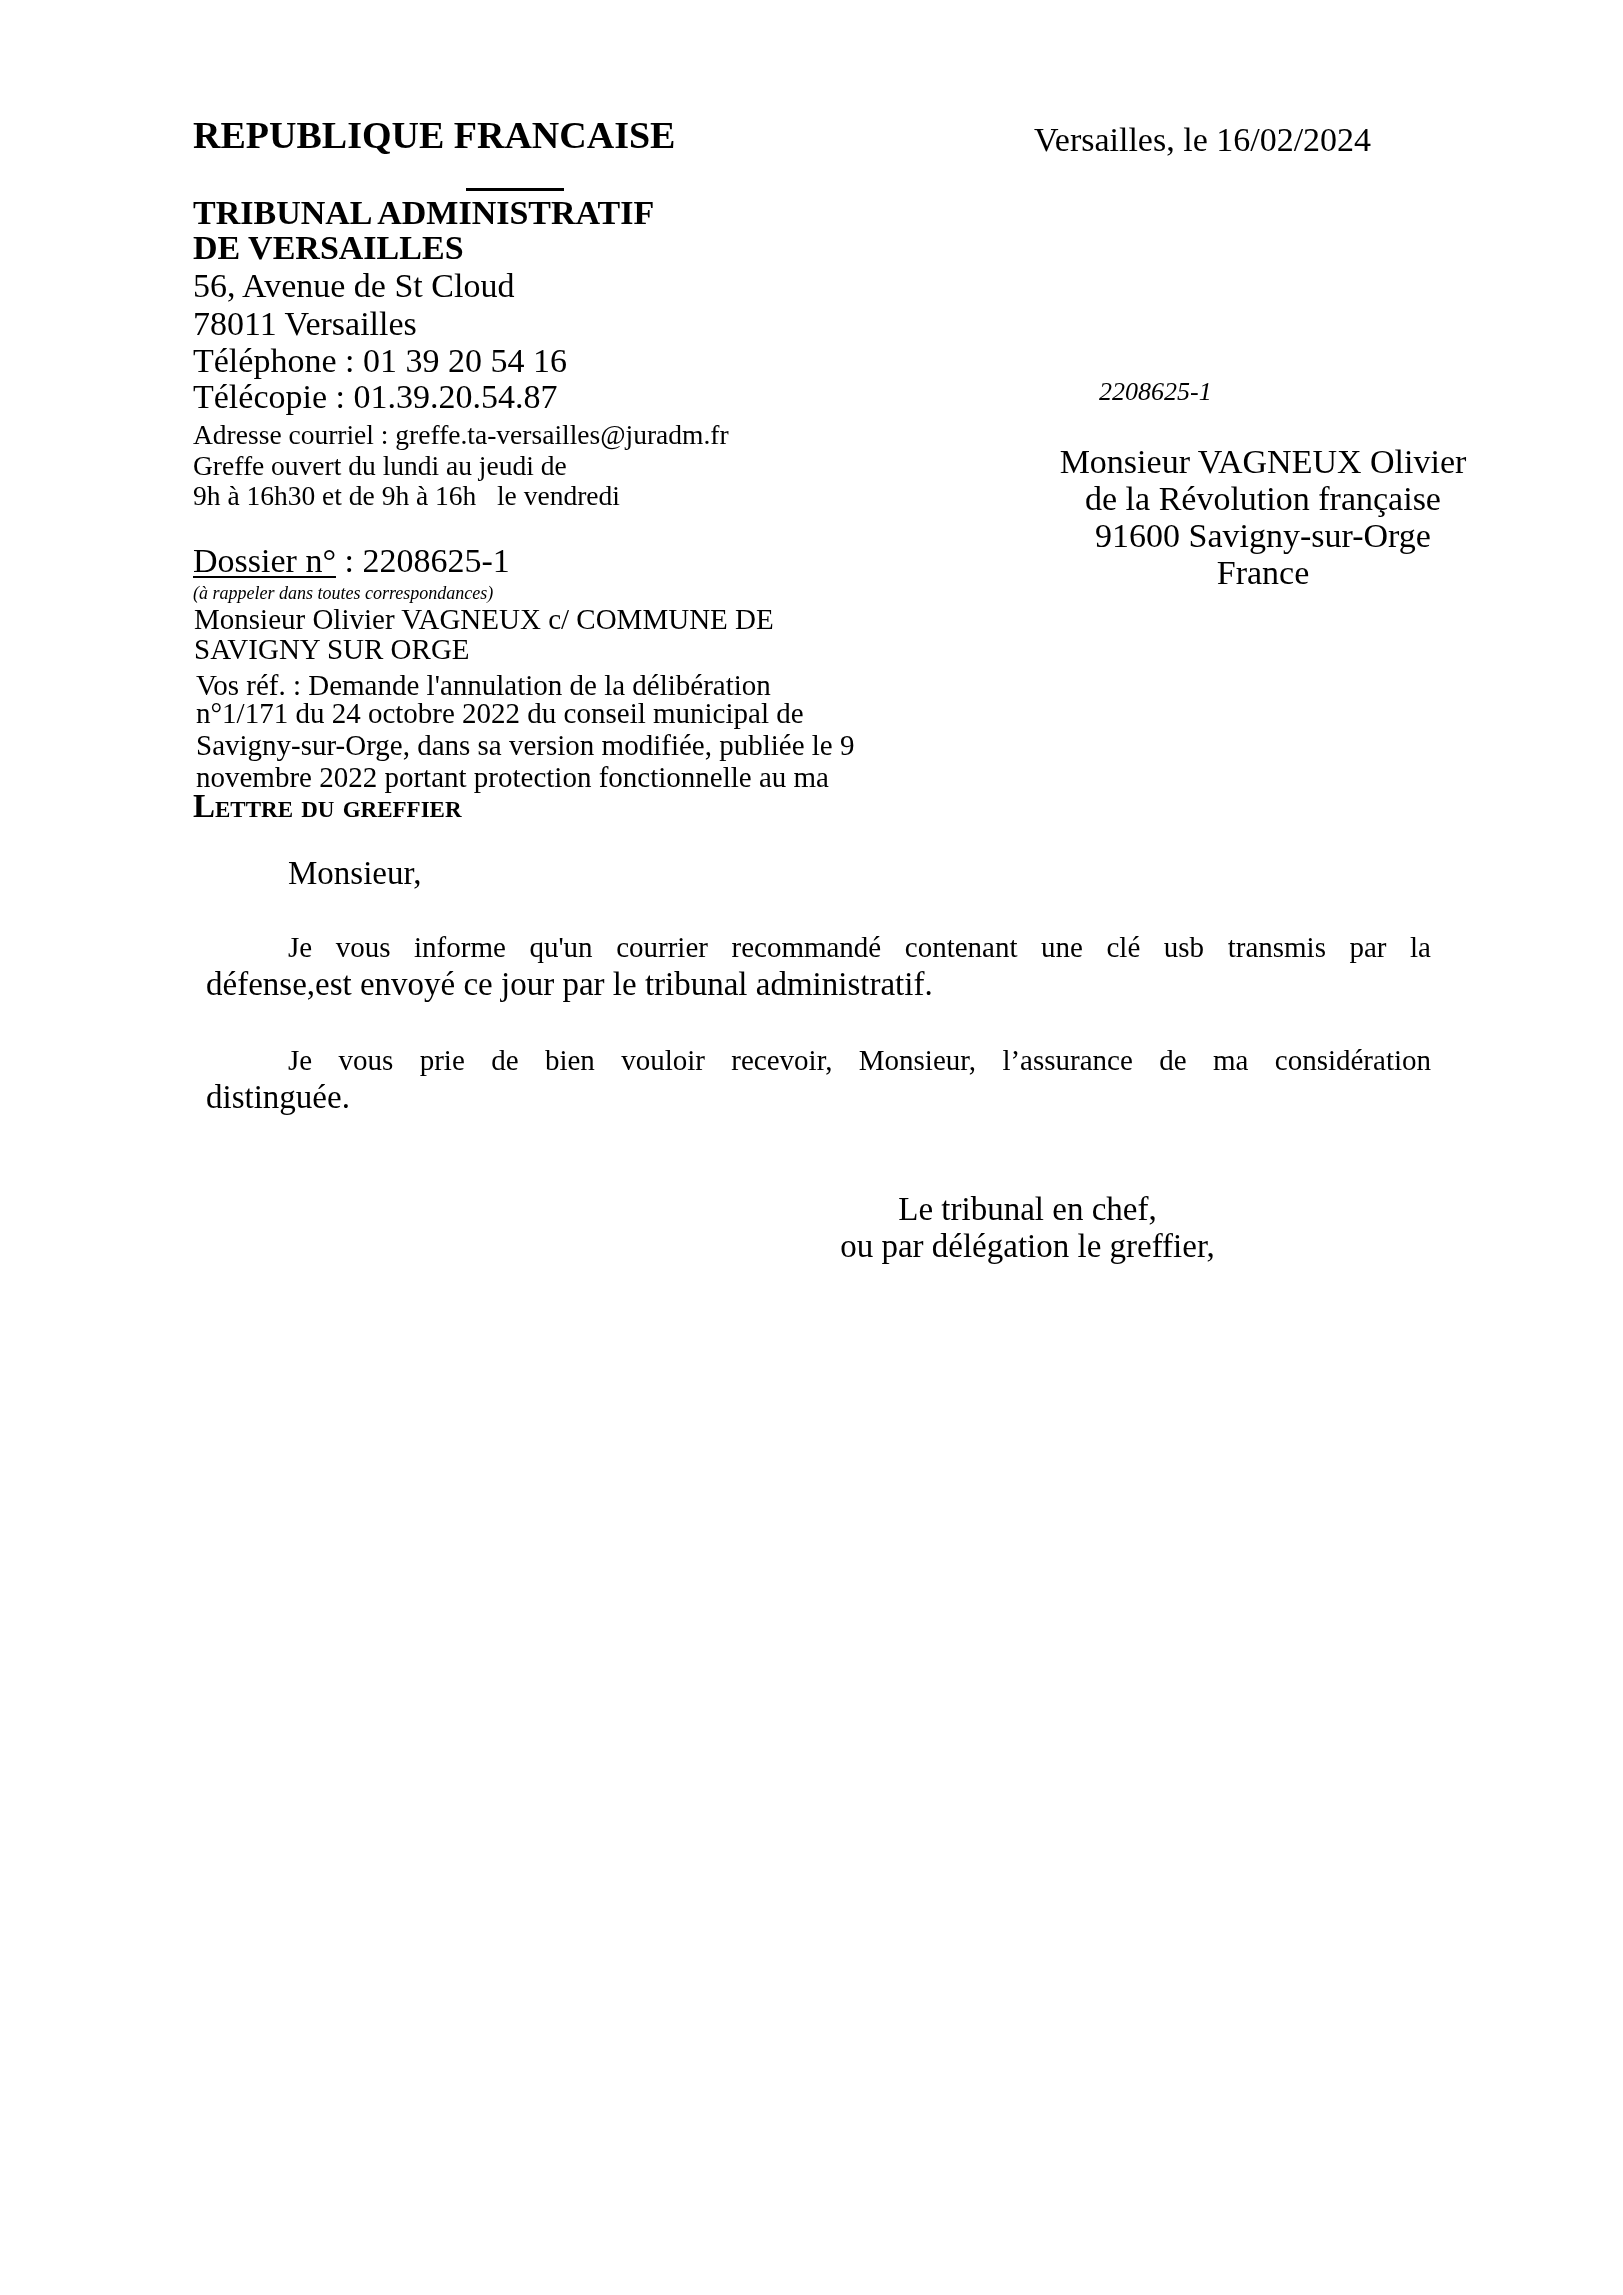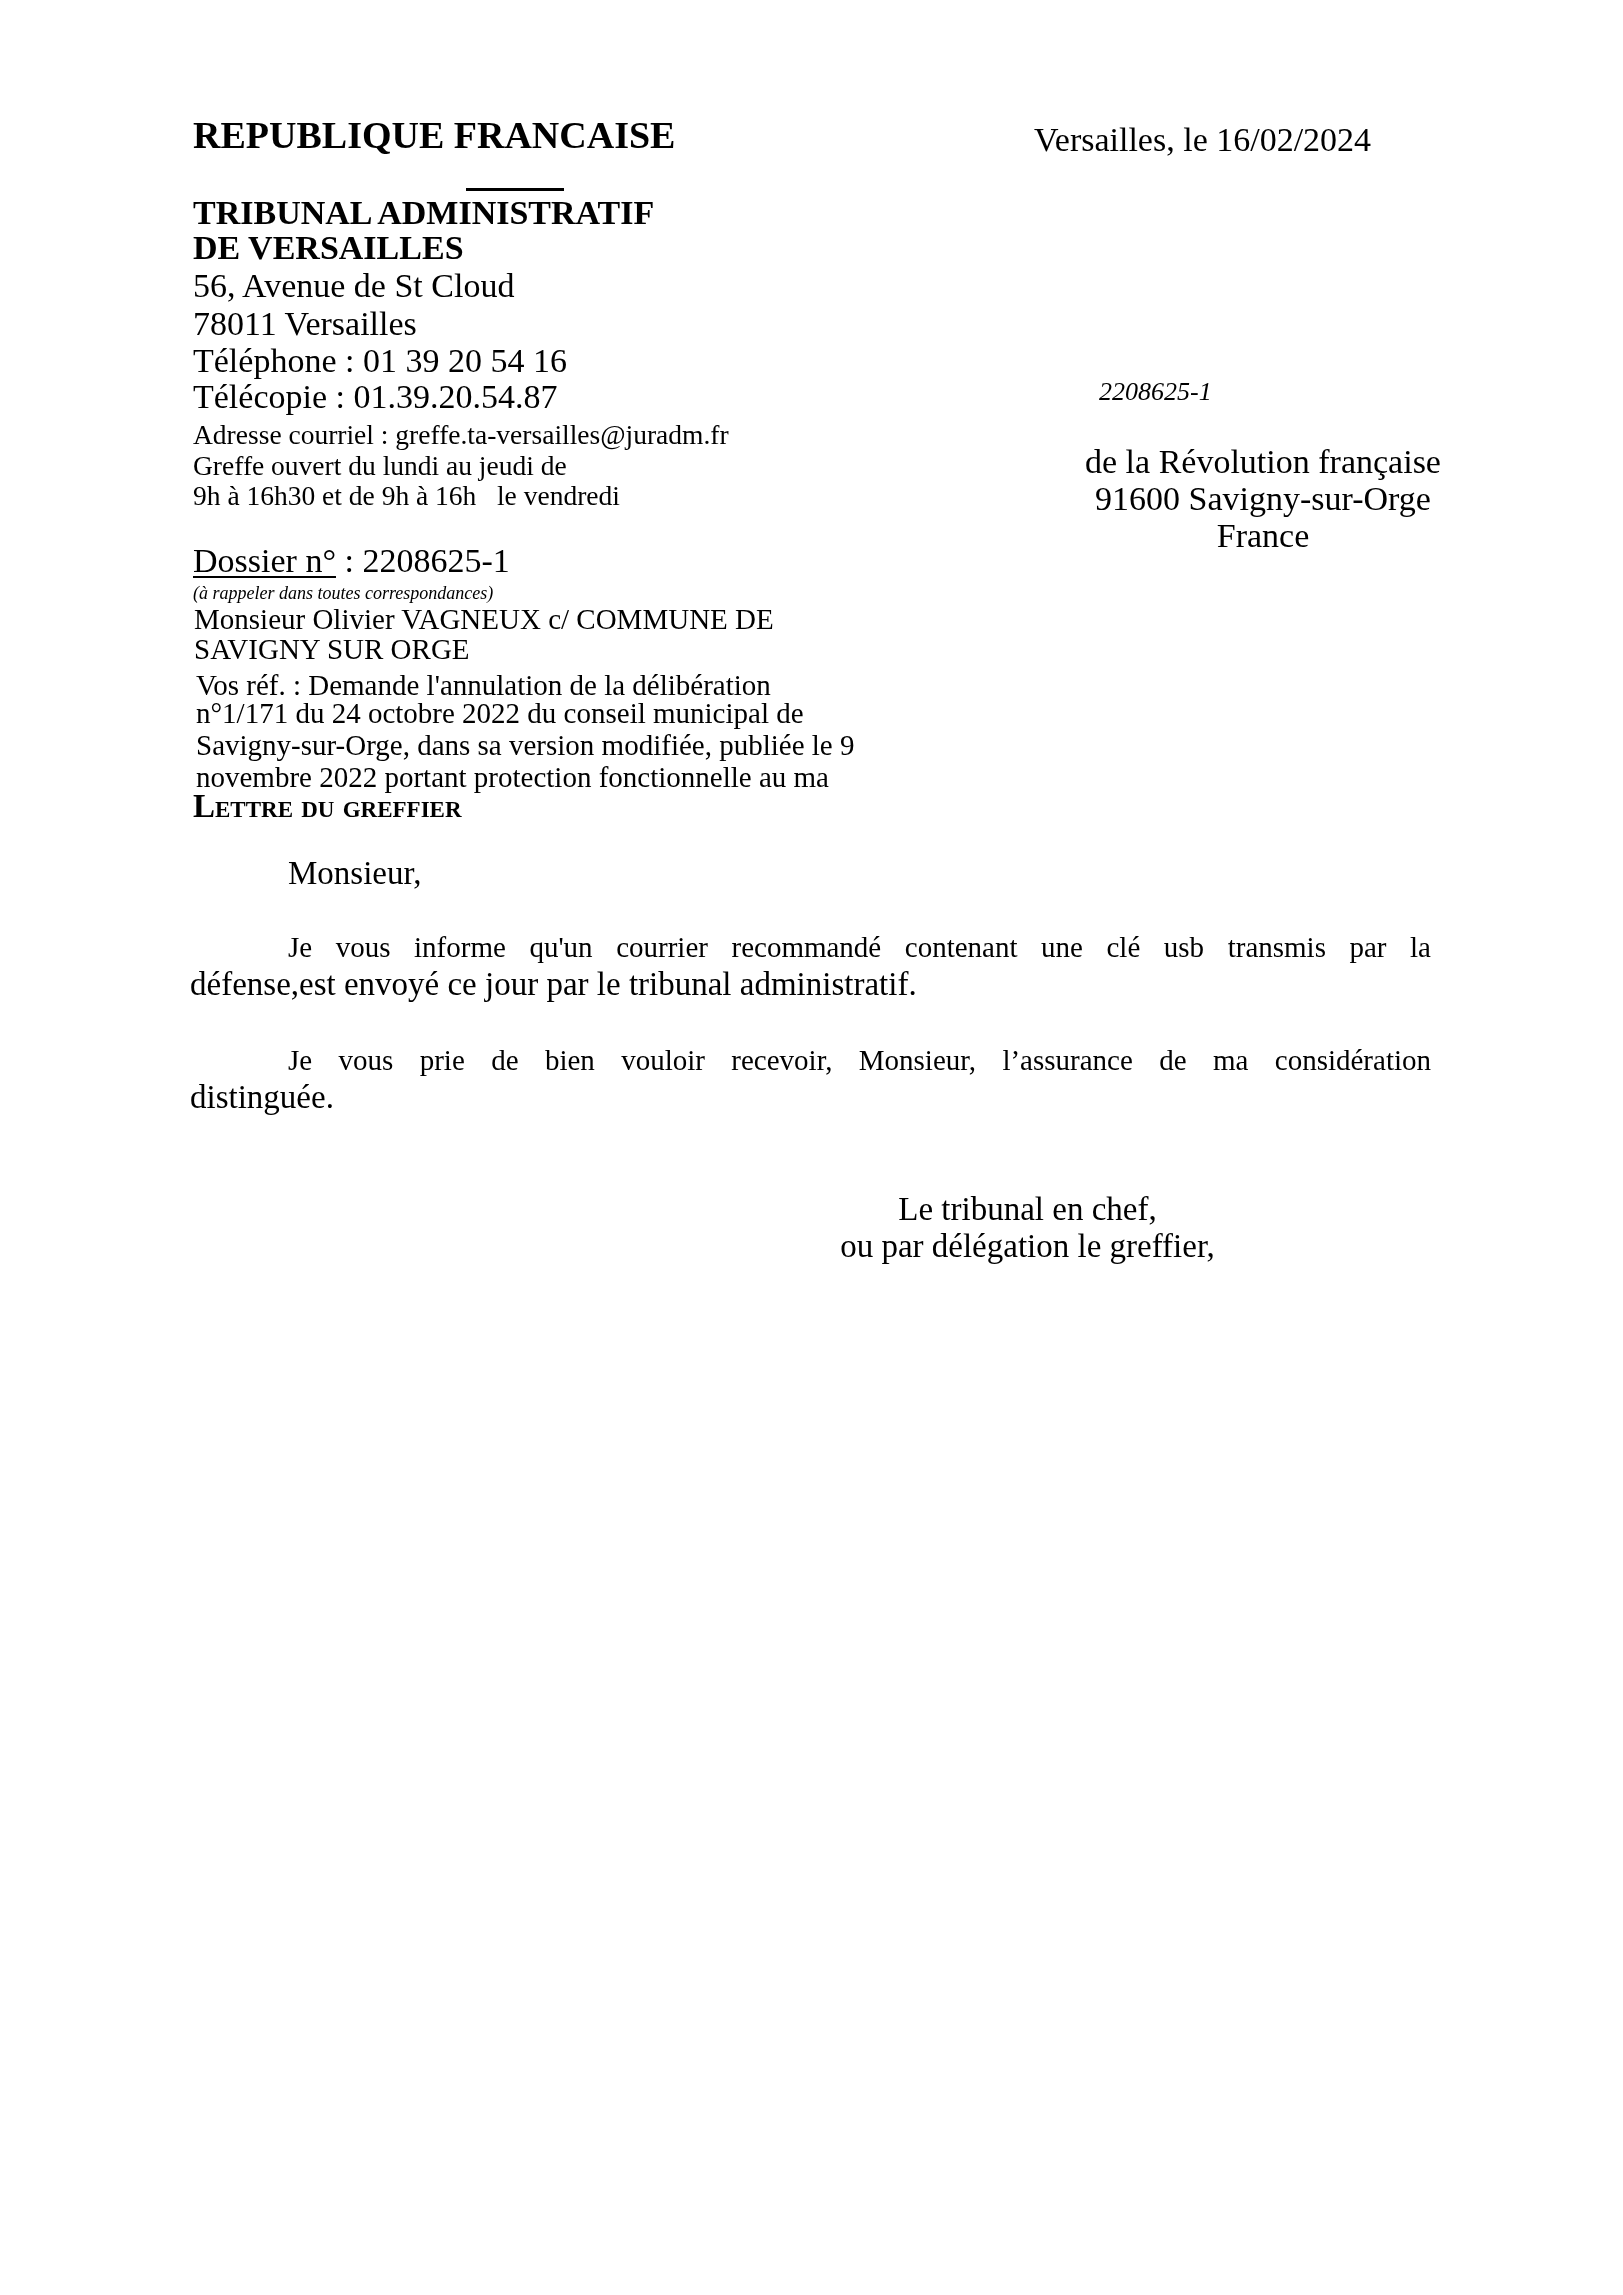--- a/index.html
+++ b/index.html
@@ -38,21 +38,21 @@
     left: 190px;
     width: 1241px;
     font-size: 29px;
     line-height: 37px;
     text-align: justify;
     text-align-last: justify;
     text-indent: 98px;
     text-justify: inter-word;
   }
   .body-line-plain {
-    left: 190px;
+    left: 206px;
     width: 1241px;
     font-size: 33px;
     line-height: 37px;
     text-align: left;
   }
   .signature-block {
     left: 733px;
     width: 589px;
     text-align: center;
     font-size: 33px;
@@ -89,20 +89,21 @@
 
 <div class="abs left-col center serif-42" style="top:450px;">Greffe ouvert du lundi au jeudi de</div>
 
 <div class="abs left-col center serif-42" style="top:480px;">9h à 16h30 et de 9h à 16h&nbsp;&nbsp;&nbsp;le vendredi</div>
 
 <div class="abs serif-52" style="left:1034px; top:121px;font-family:Liberation Serif, serif;">Versailles, le 16/02/2024</div>
 
 <div class="abs italic center" style="left:1099px; top:377px; width:196px; font-size:26px; line-height:29px;">2208625-1</div>
 
 <div class="abs recipient-block" style="top:443px;">
+  <div>Monsieur VAGNEUX Olivier</div>
   <div>de la Révolution française</div>
   <div>91600 Savigny-sur-Orge</div>
   <div>France</div>
 </div>
 
 <div class="abs serif-52" style="left:193px; top:542px;">
   <span class="underlined">Dossier n°</span><span>&nbsp;: 2208625-1</span>
 </div>
 
 <div class="abs italic" style="left:193px; top:579px; font-size:18px; line-height:29px;">(à rappeler dans toutes correspondances)</div>

